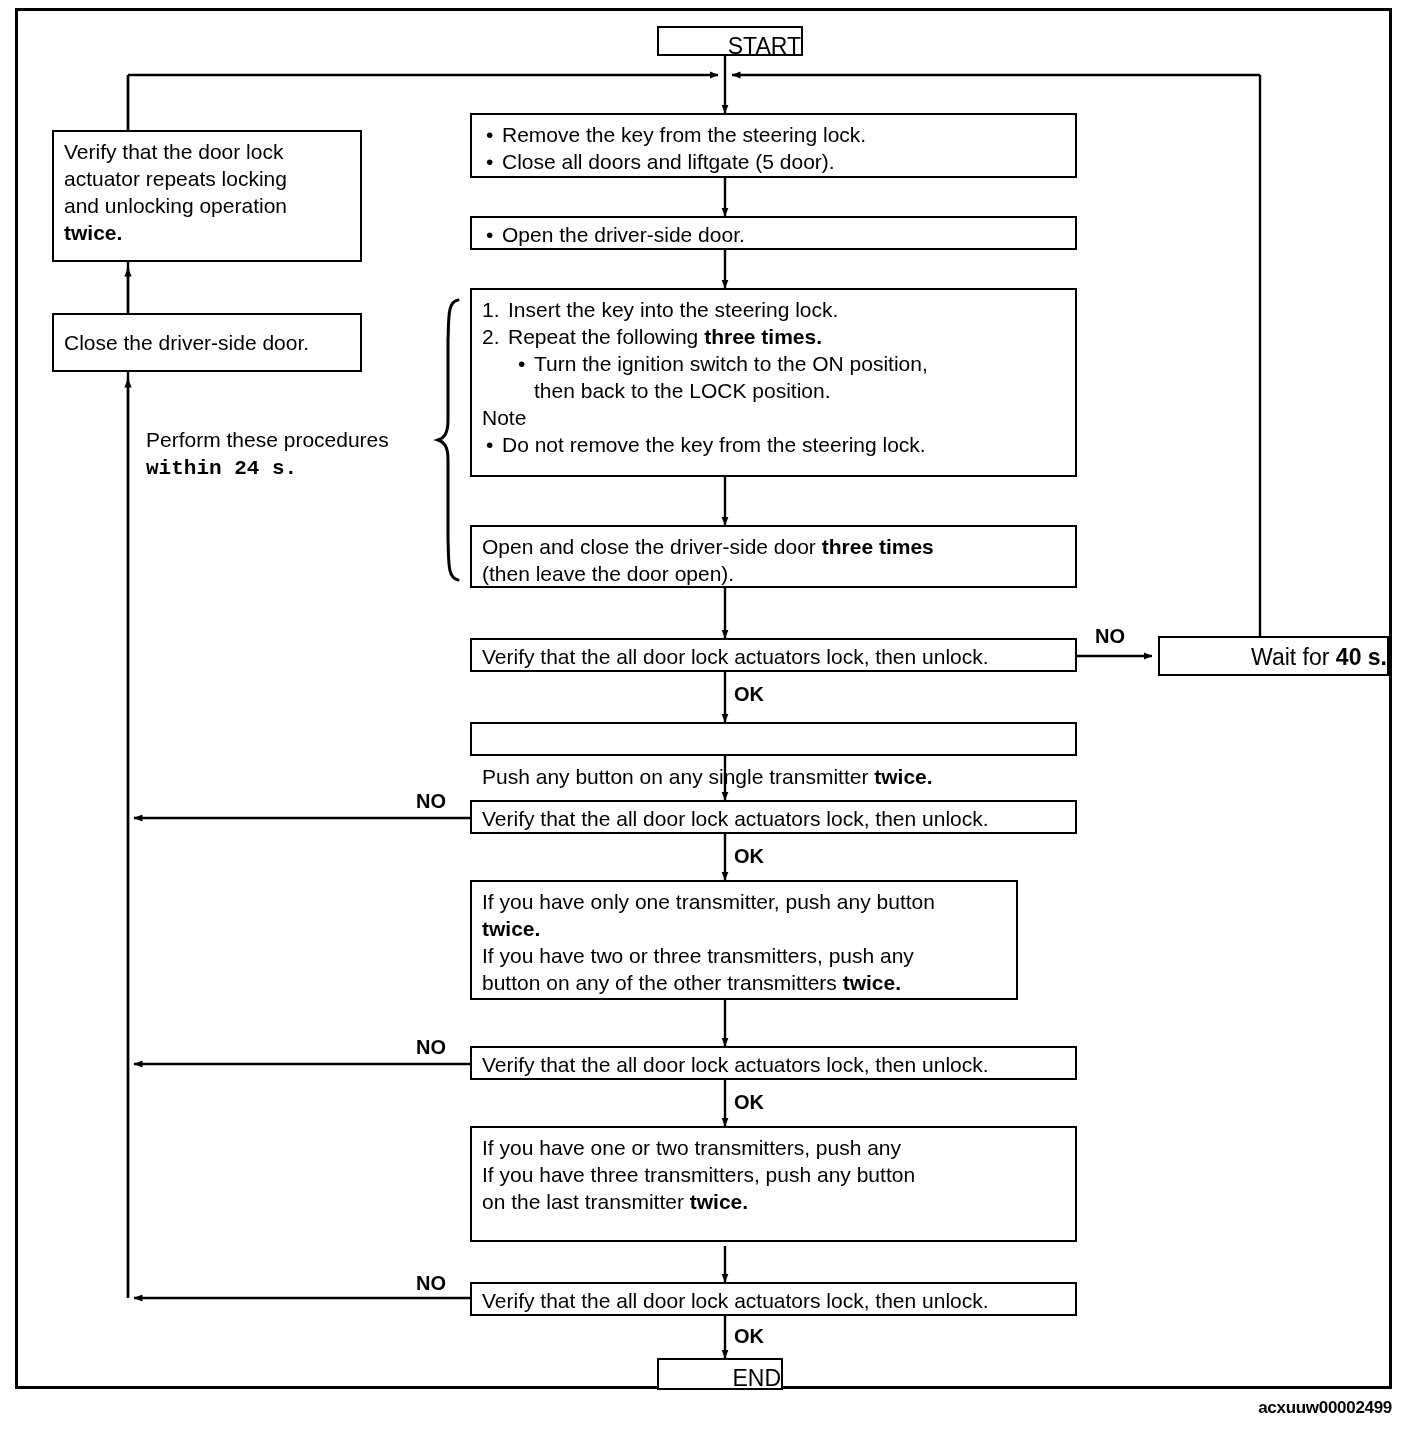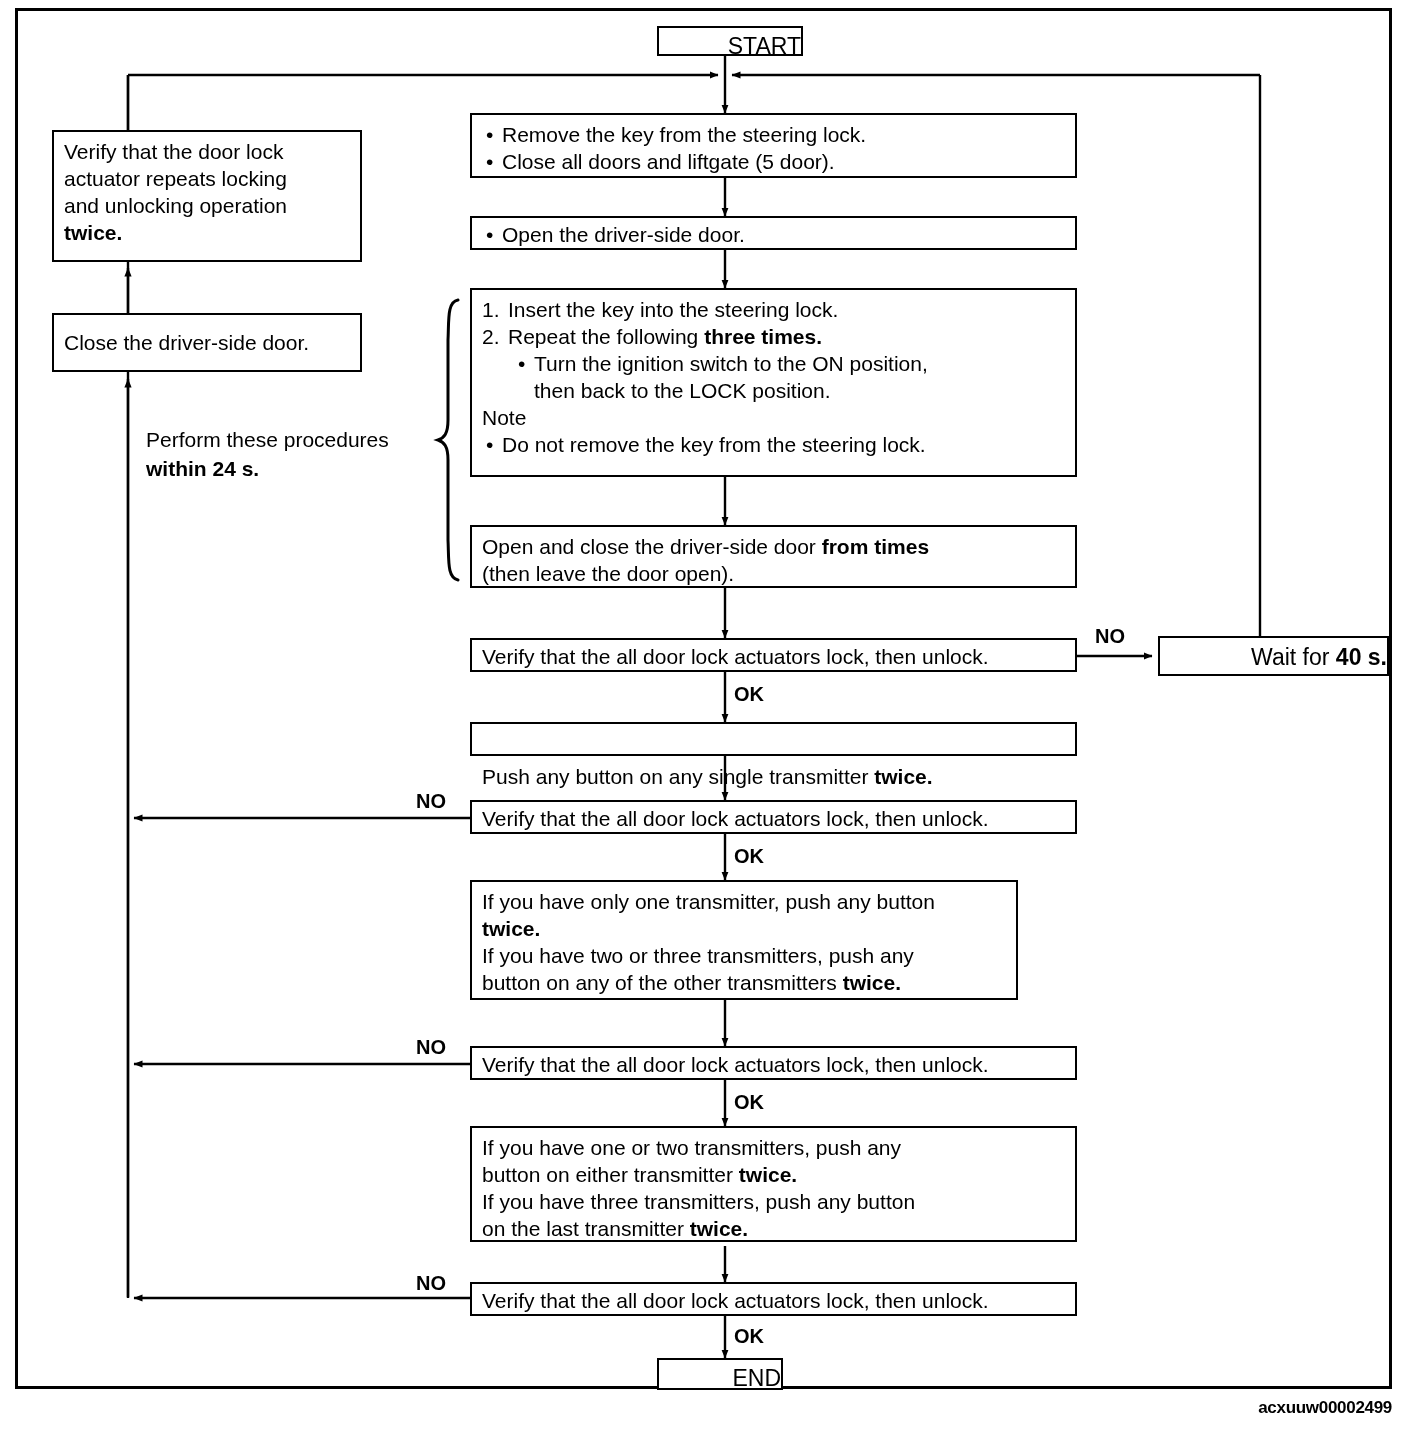--- a/index.html
+++ b/index.html
@@ -221,21 +221,21 @@
       <span class="num"><span class="n">2.</span><span>Repeat the following </span><span class="b">three times.</span></span>
       <span class="sub">Turn the ignition switch to the ON position,</span>
       <span class="subcont">then back to the LOCK position.</span>
       <span class="plain">Note</span>
       <span class="hang">Do not remove the key from the steering lock.</span>
     </div>
   </div>
 
   <div class="box" style="left:470px; top:525px; width:607px; height:63px;">
     <div class="inner">
-      <span class="plain"><span>Open and close the driver-side door </span><span class="b">from times</span></span>
+      <span class="plain"><span>Open and close the driver-side door </span><span class="b">three times</span></span>
       <span class="plain">(then leave the door open).</span>
     </div>
   </div>
 
   <div class="box" style="left:470px; top:638px; width:607px; height:34px;">
     <div class="inner" style="padding-top:3px;">
       <span>Verify that the all door lock actuators lock, then unlock.</span>
     </div>
   </div>
 
@@ -264,21 +264,20 @@
 
   <div class="box" style="left:470px; top:1046px; width:607px; height:34px;">
     <div class="inner" style="padding-top:3px;">
       <span>Verify that the all door lock actuators lock, then unlock.</span>
     </div>
   </div>
 
   <div class="box" style="left:470px; top:1126px; width:607px; height:116px;">
     <div class="inner">
       <span class="plain">If you have one or two transmitters, push any</span>
-      <span class="plain"><span>button on either transmitter </span><span class="b">twice.</span></span>
       <span class="plain">If you have three transmitters, push any button</span>
       <span class="plain"><span>on the last transmitter </span><span class="b">twice.</span></span>
     </div>
   </div>
 
   <div class="box" style="left:470px; top:1282px; width:607px; height:34px;">
     <div class="inner" style="padding-top:3px;">
       <span>Verify that the all door lock actuators lock, then unlock.</span>
     </div>
   </div>
@@ -312,17 +311,17 @@
 
   <div class="lbl" style="left:416px; top:1037px;">NO</div>
 
   <div class="lbl" style="left:734px; top:1092px;">OK</div>
 
   <div class="lbl" style="left:416px; top:1273px;">NO</div>
 
   <div class="lbl" style="left:734px; top:1326px;">OK</div>
 
   <div class="note-text" style="left:146px; top:426px;">Perform these procedures</div>
-  <div class="note-text b" style="left:146px; top:455px;">within 24 s.</div>
+  <div class="note-text b" style="left:146px; top:455px;font-family:Liberation Mono, monospace;">within 24 s.</div>
 
   <div id="code">acxuuw00002499</div>
 
 </div>
 
 </body></html>

